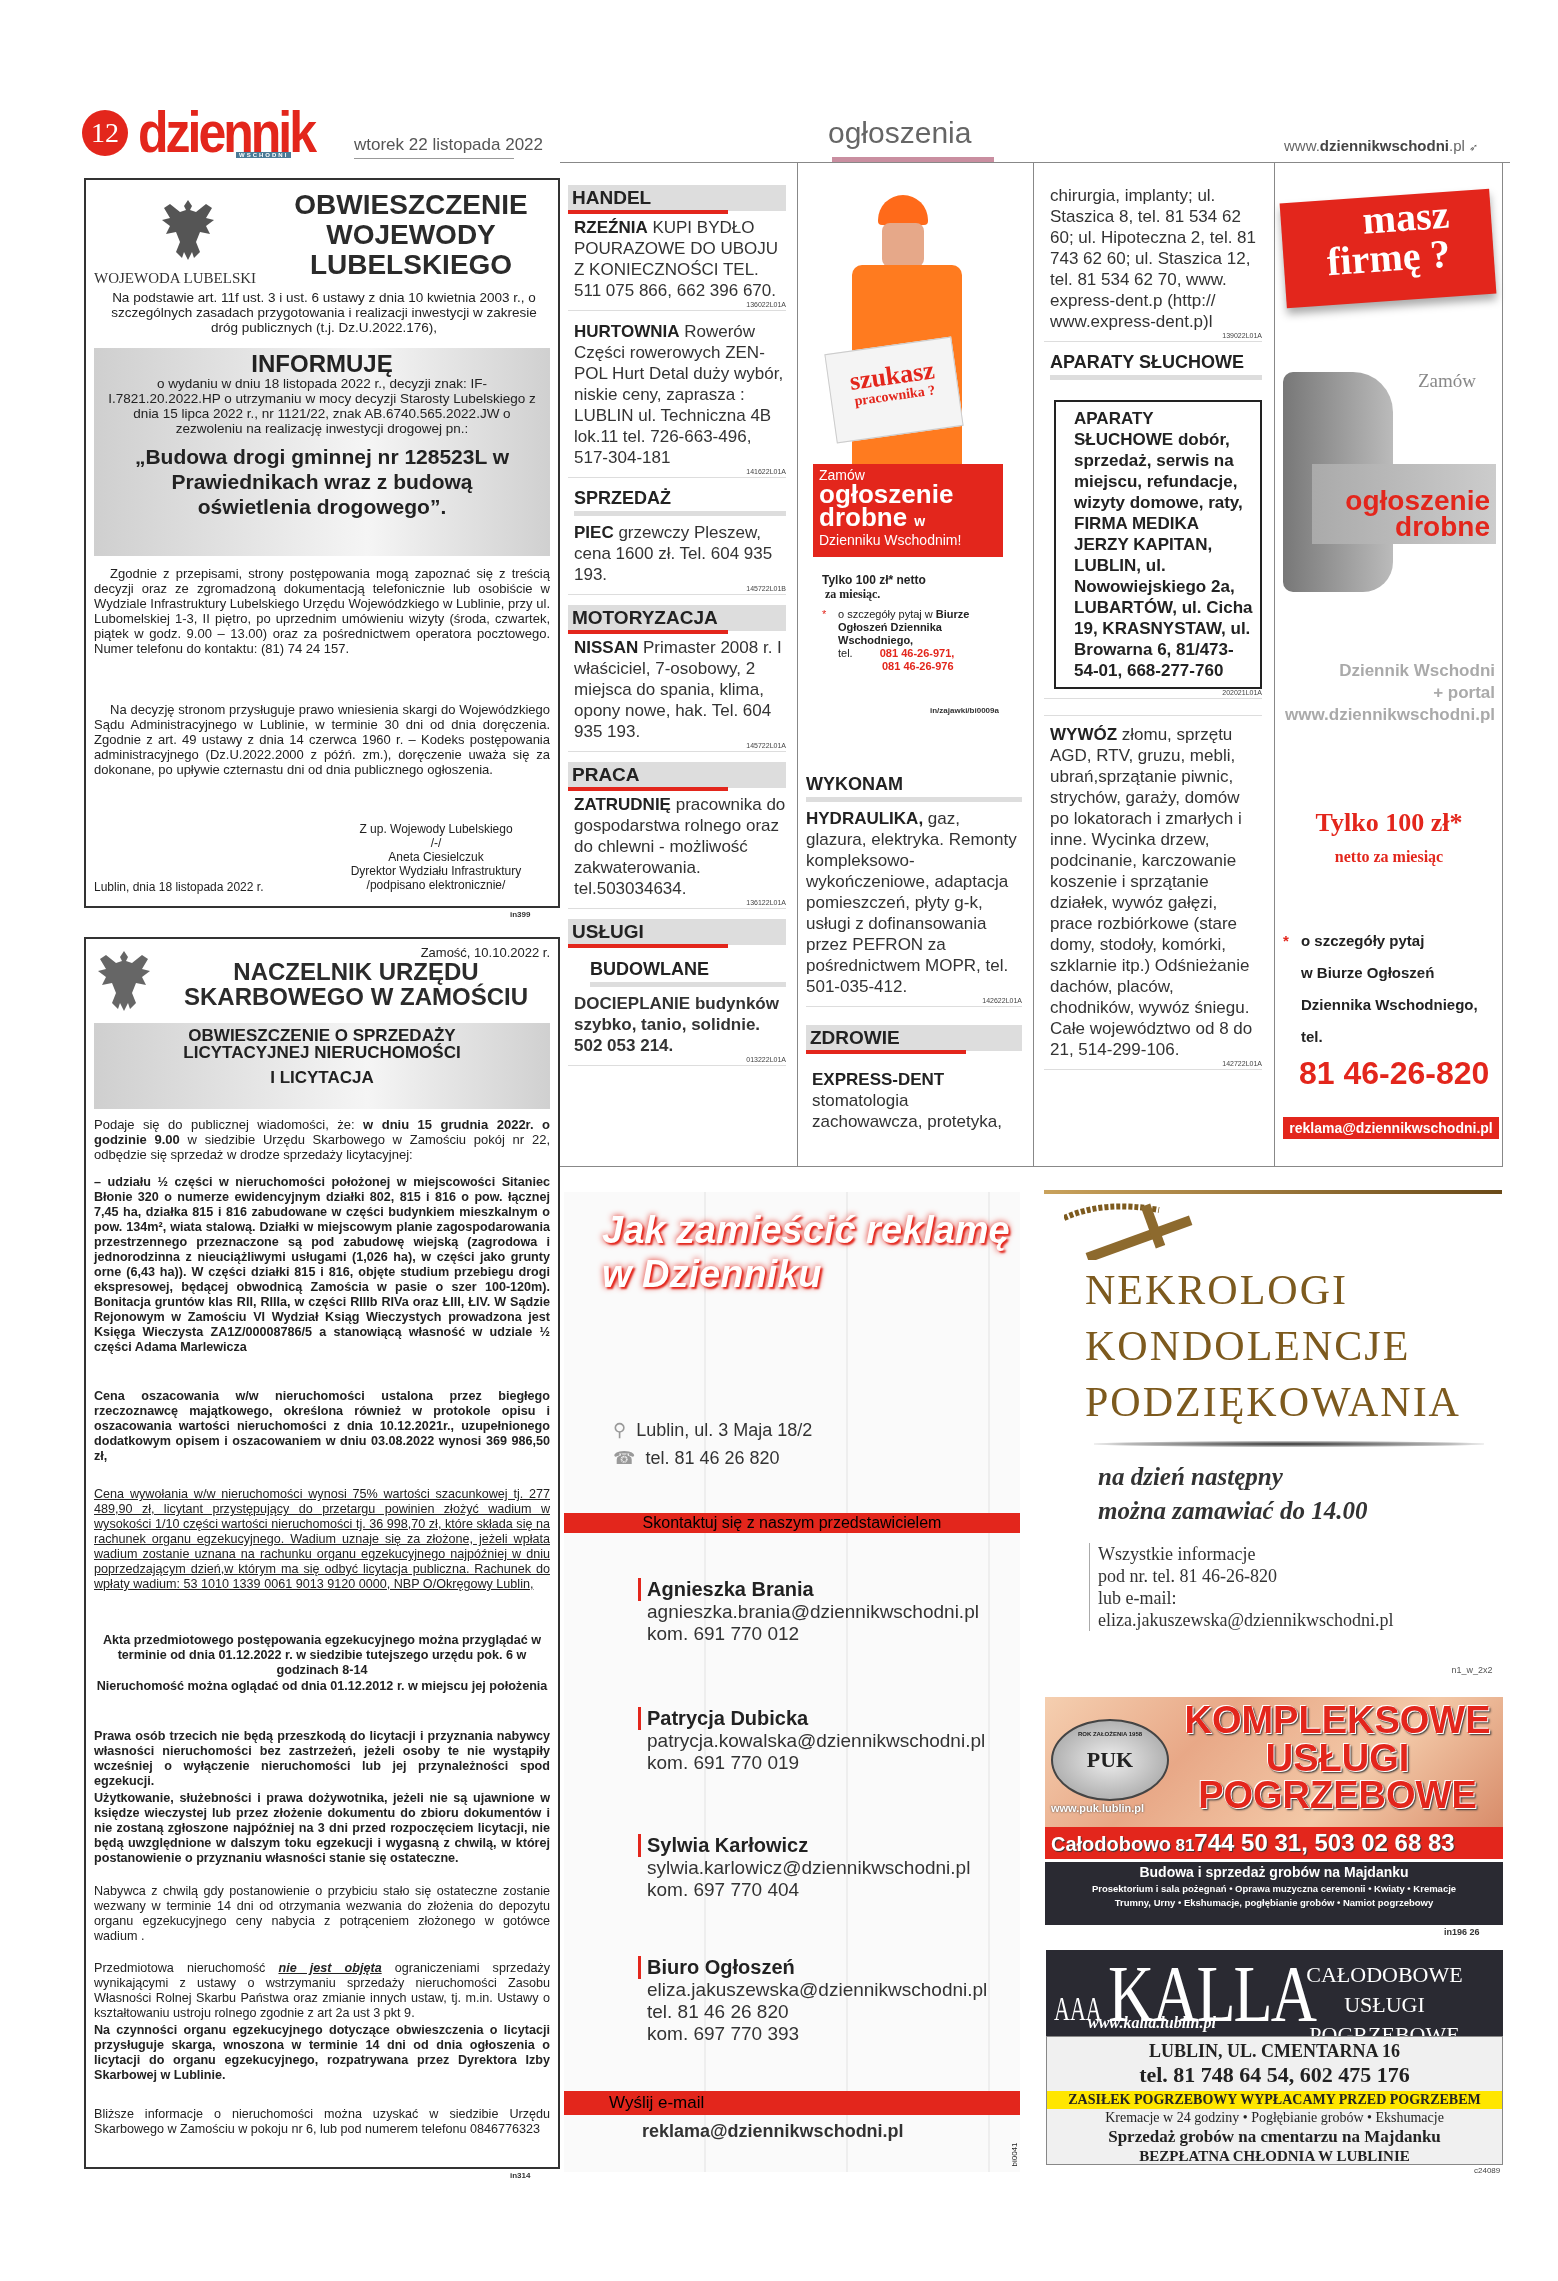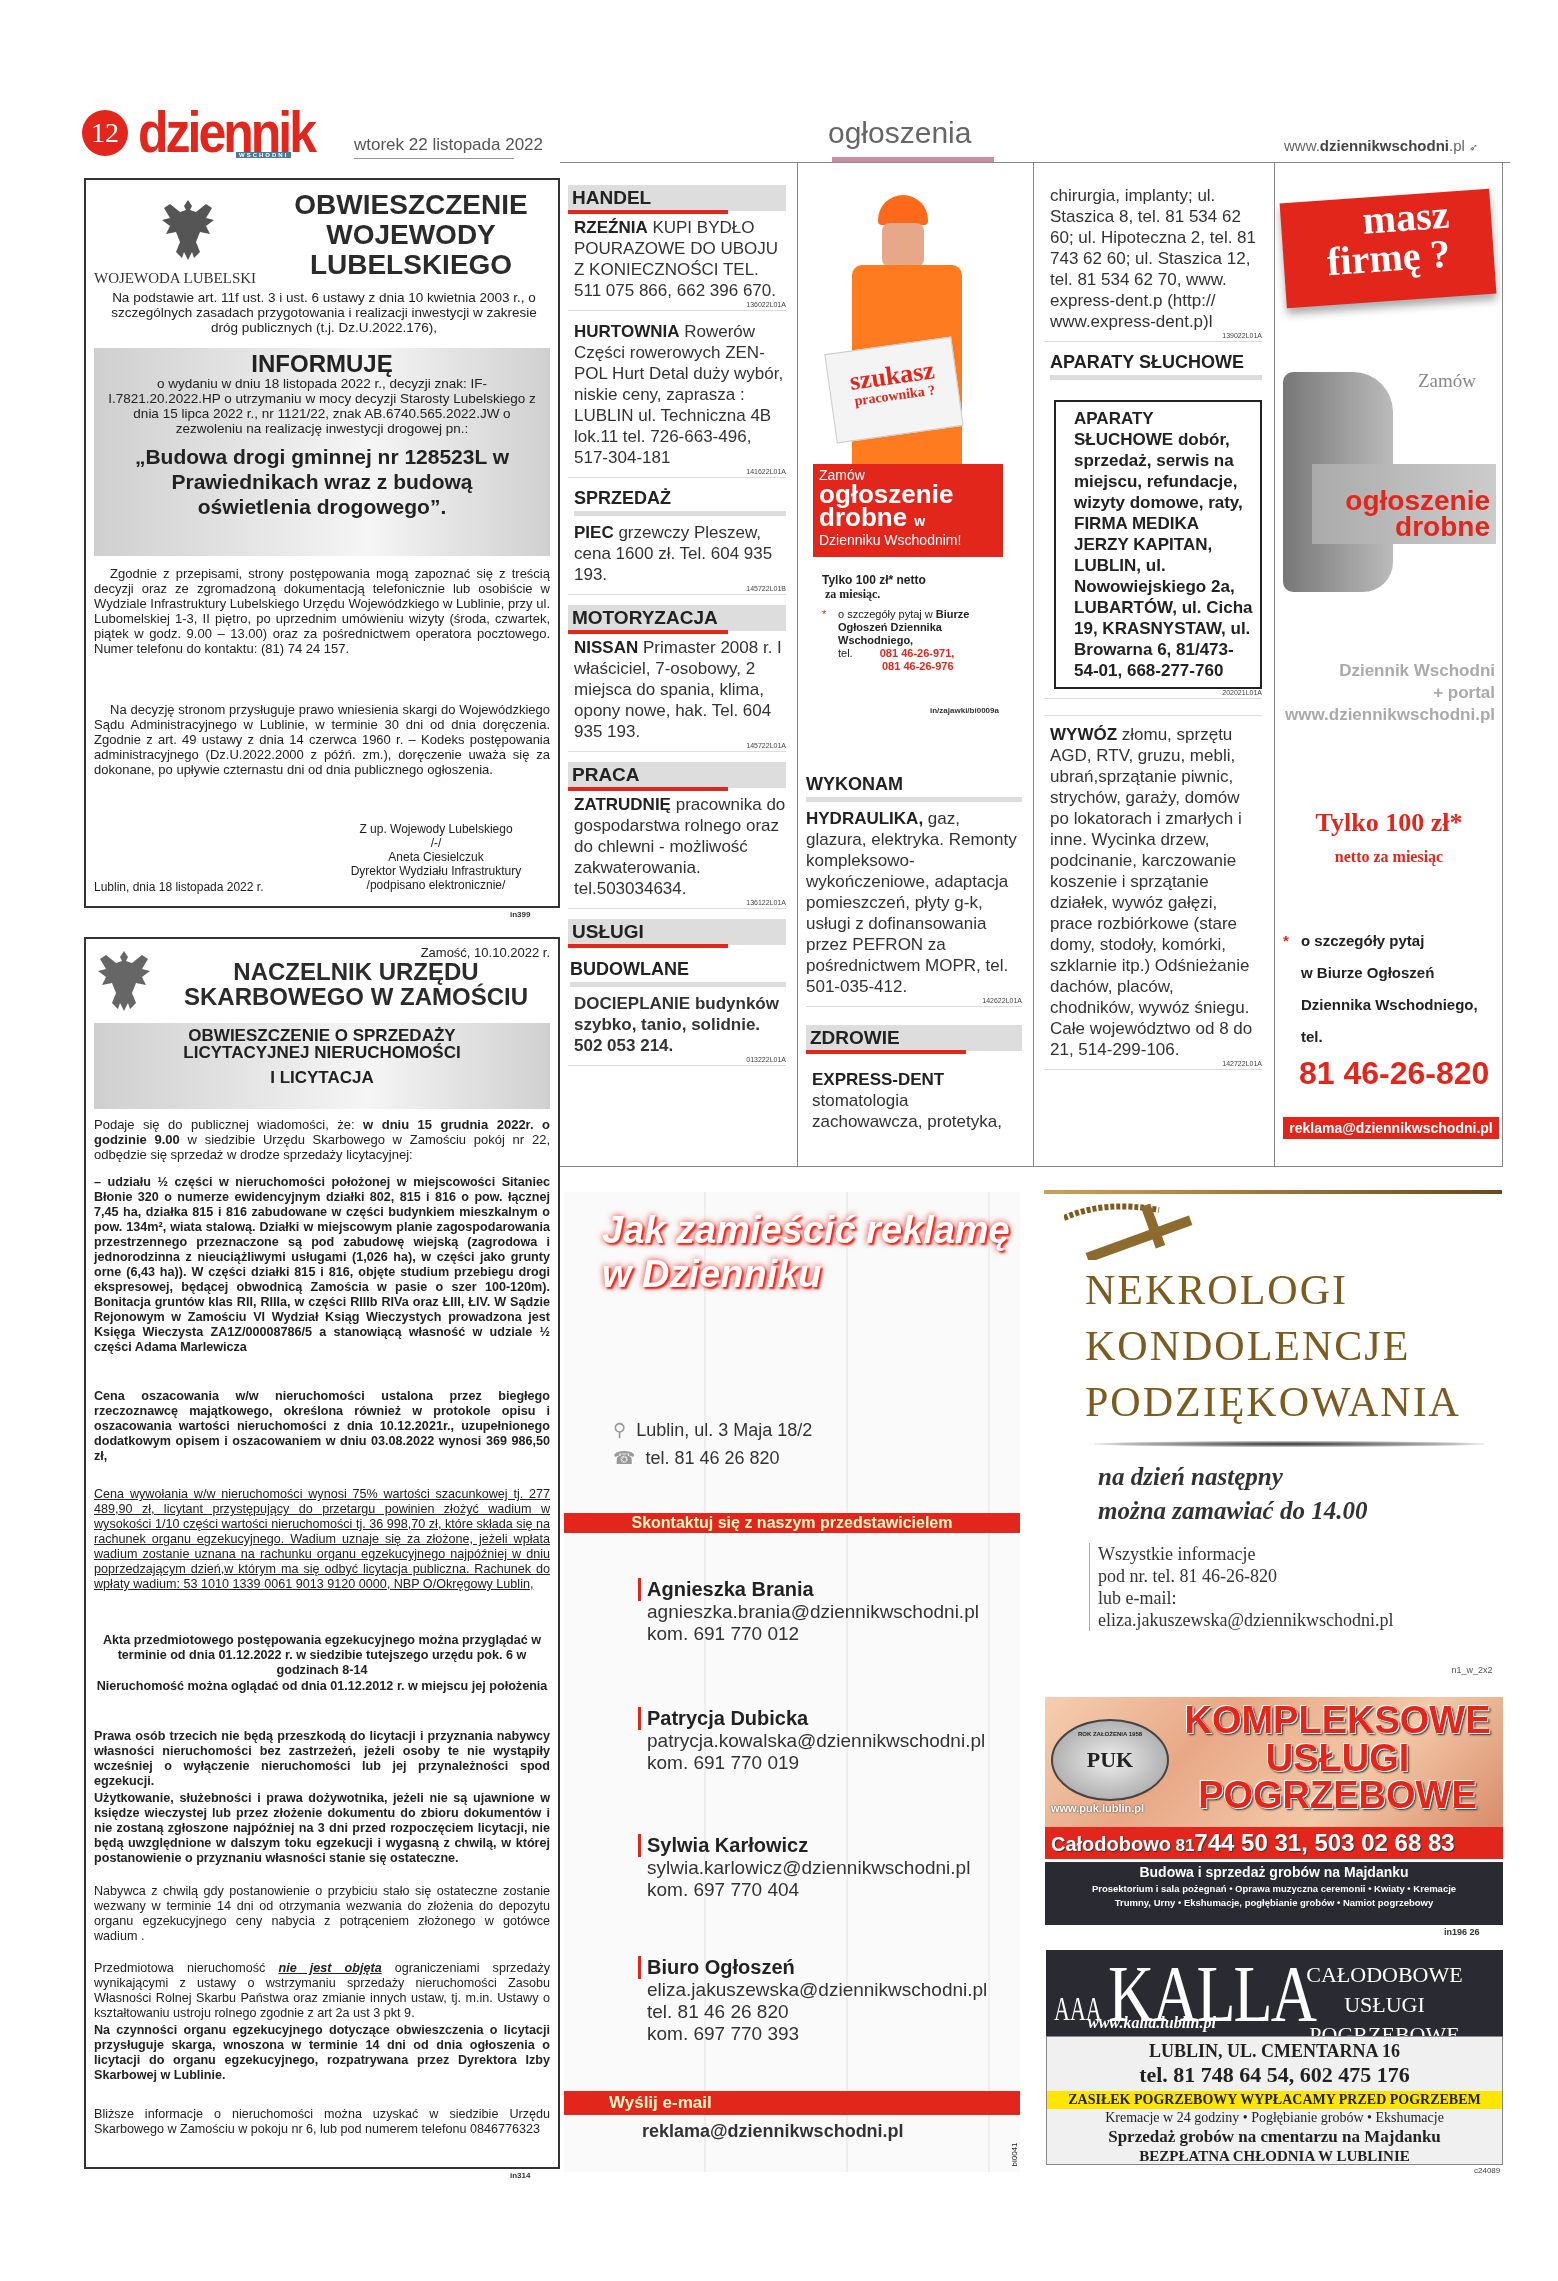--- a/index.html
+++ b/index.html
@@ -29,21 +29,21 @@
 .cat:after{content:"";position:absolute;left:0;bottom:-3px;width:160px;height:4px;background:#e3261c}
 .sub{font-weight:bold;font-size:18px;color:#222;border-bottom:5px solid #ddd;padding-bottom:2px}
 .ad{font-size:17px;line-height:21px;color:#333}
 .ad b{color:#222}
 .code{font-size:7px;text-align:right;color:#444;border-bottom:1px solid #ddd;padding-bottom:2px;margin-bottom:10px}
 .vline{border-left:1.5px solid #888}
 
 .red{color:#e3261c}
 
 .paper{background:repeating-linear-gradient(90deg,#fafafa 0 140px,#eee 140px 142px);}
-.banner-red{background:#e3261c;color:#fef9c3;font-weight:bold}
+.banner-red{background:#e3261c;color:#000000;font-weight:normal}
 .contact-name{font-weight:bold;font-size:20px;border-left:3px solid #e3261c;padding-left:6px}
 .contact-line{font-size:19px;padding-left:9px;color:#333}
 
 .gold{color:#7d5a1e;font-family:"Liberation Serif",serif}
 </style>
 </head>
 <body>
 
 <div class="abs pagenum">12</div>
 <div class="abs logo">dziennik</div>
@@ -130,21 +130,21 @@
   <div class="sub" style="margin-left:6px">SPRZEDAŻ</div>
   <div class="ad" style="margin:6px 0 0 6px"><b>PIEC</b><span> grzewczy Pleszew, cena 1600 zł. Tel. 604 935 193.</span></div>
   <div class="code">145722L01B</div>
   <div class="cat">MOTORYZACJA</div>
   <div class="ad" style="margin:6px 0 0 6px"><b>NISSAN</b><span> Primaster 2008 r. I właściciel, 7-osobowy, 2 miejsca do spania, klima, opony nowe, hak. Tel. 604 935 193.</span></div>
   <div class="code">145722L01A</div>
   <div class="cat">PRACA</div>
   <div class="ad" style="margin:6px 0 0 6px"><b>ZATRUDNIĘ</b><span> pracownika do gospodarstwa rolnego oraz do chlewni - możliwość zakwaterowania. tel.503034634.</span></div>
   <div class="code">136122L01A</div>
   <div class="cat">USŁUGI</div>
-  <div class="sub" style="margin:14px 0 0 2px">BUDOWLANE</div>
+  <div class="sub" style="margin:14px 0 0 22px">BUDOWLANE</div>
   <div class="ad" style="margin:6px 0 0 6px;font-weight:bold">DOCIEPLANIE budynków szybko, tanio, solidnie. 502 053 214.</div>
   <div class="code">013222L01A</div>
 </div>
 <div class="abs vline" style="left:797px;top:162px;height:1005px"></div>
 
 <div class="abs" style="left:830px;top:195px;width:160px;height:275px">
   <div class="abs" style="left:48px;top:0;width:50px;height:30px;background:#ff6a1a;border-radius:25px 25px 4px 4px"></div>
   <div class="abs" style="left:52px;top:28px;width:42px;height:44px;background:#e6a889;border-radius:8px"></div>
   <div class="abs" style="left:22px;top:70px;width:110px;height:200px;background:#ff7b1f;border-radius:10px 10px 0 0"></div>
   <div class="abs" style="left:0;top:150px;width:128px;height:90px;background:#f4f4f4;transform:rotate(-8deg);border:1px solid #ccc;text-align:center;padding-top:18px;font-family:'Liberation Serif',serif;color:#e3261c">

